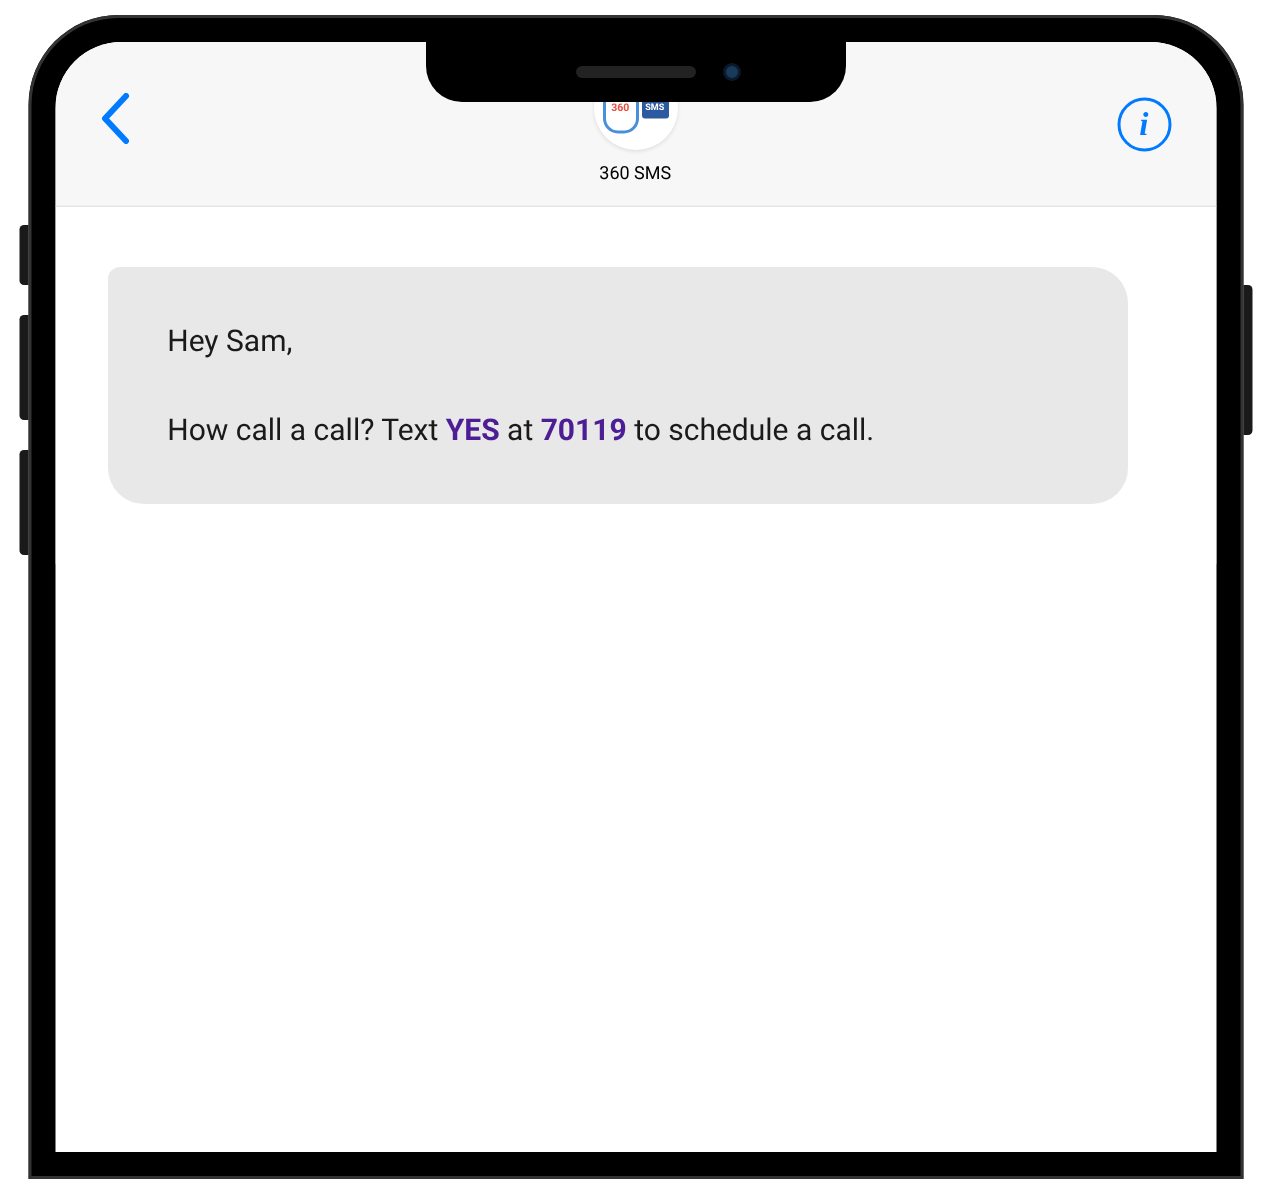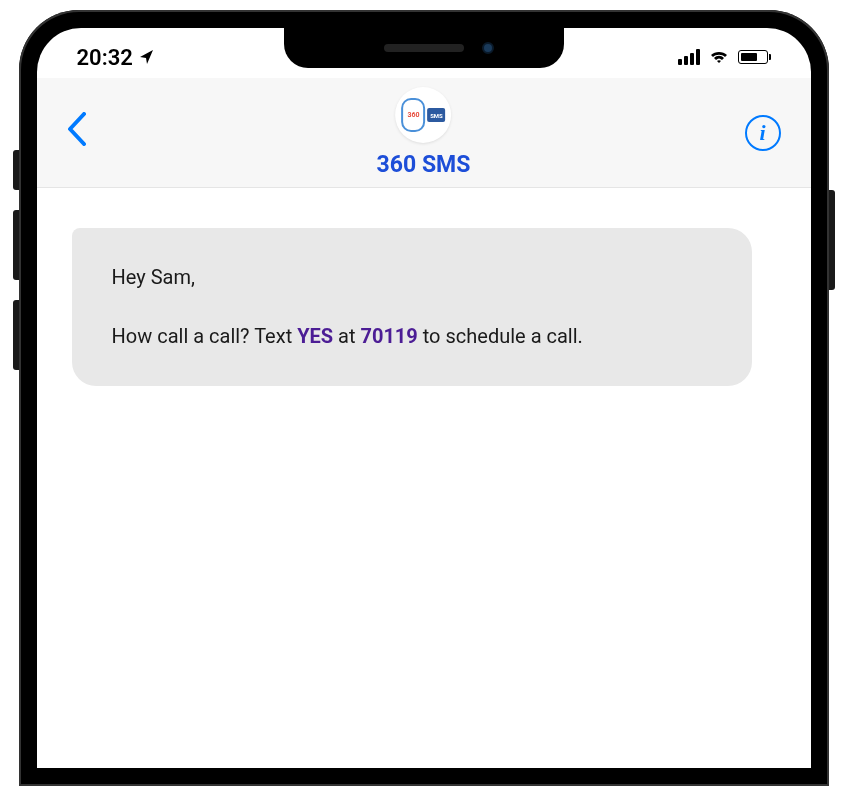--- a/index.html
+++ b/index.html
@@ -254,23 +254,23 @@
       border-radius: 2px;
       display: flex;
       align-items: center;
       justify-content: center;
       font-size: 6px;
       color: #fff;
       font-weight: bold;
     }
     
     .contact-name {
-      font-size: 23px;
-      color: #1d4ed8;
-      font-weight: 700;
+      font-size: 12px;
+      color: #000000;
+      font-weight: 400;
     }
     
     .info-button {
       width: 36px;
       height: 36px;
       border: 2px solid #007aff;
       border-radius: 50%;
       display: flex;
       align-items: center;
       justify-content: center;
@@ -330,47 +330,20 @@
   </div>
 
   <div class="phone-inner-frame">
     <div class="phone-screen">
 
       <div class="notch">
         <div class="notch-speaker"></div>
         <div class="notch-camera"></div>
       </div>
 
-      <div class="status-bar">
-        <div class="status-left">
-          <span>20:32</span>
-          <span class="location-icon">
-            <svg width="16" height="16" viewBox="0 0 16 16">
-              <path d="M1 8 L14 1 L8 15 L7 9 Z" fill="#000"></path>
-            </svg>
-          </span>
-        </div>
-        <div class="status-right">
-          <div class="signal-bars">
-            <div class="signal-bar"></div>
-            <div class="signal-bar"></div>
-            <div class="signal-bar"></div>
-            <div class="signal-bar"></div>
-          </div>
-          <svg class="wifi-icon" viewBox="0 0 22 16">
-            <path d="M11 14 C11 14 13 12 13 12 C12 11 10 11 9 12 Z M6 9 C9 6 13 6 16 9 L14 11 C12 9 10 9 8 11 Z M3 6 C7 2 15 2 19 6 L17 8 C14 5 8 5 5 8 Z" fill="#000"></path>
-          </svg>
-          <div class="battery">
-            <div class="battery-body">
-              <div class="battery-fill"></div>
-            </div>
-            <div class="battery-tip"></div>
-          </div>
-        </div>
-      </div>
 
       <div class="nav-header">
         <div class="back-button">
           <svg width="20" height="34" viewBox="0 0 20 34">
             <path d="M17 2 L3 17 L17 32" stroke="#007aff" stroke-width="4" fill="none" stroke-linecap="round" stroke-linejoin="round"></path>
           </svg>
         </div>
         <div class="contact-center">
           <div class="contact-avatar">
             <div class="avatar-logo">

